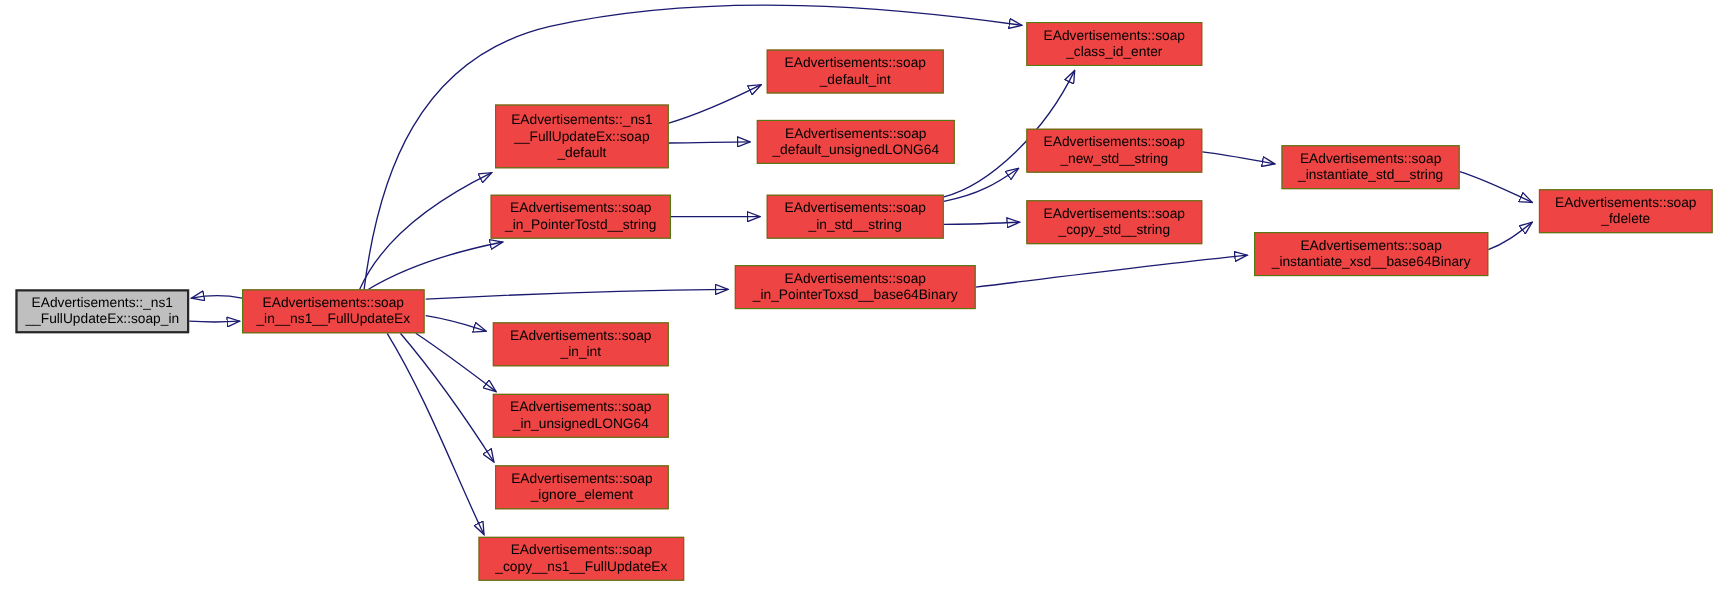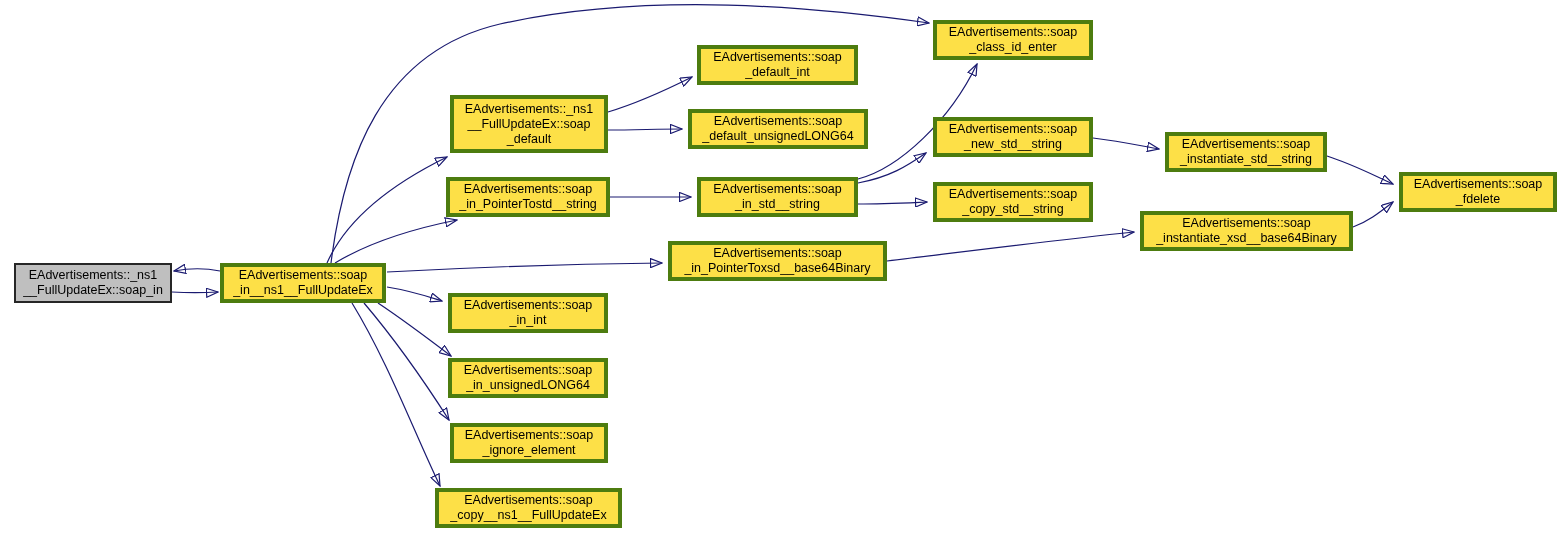--- a/index.html
+++ b/index.html
@@ -6,21 +6,21 @@
   body{
     width:1563px;height:535px;position:relative;overflow:hidden;
     background:#ffffff;
     font-family:"Liberation Sans","DejaVu Sans",sans-serif;
   }
   #graph{position:absolute;left:0;top:0;width:1563px;height:535px;}
   svg.edges{position:absolute;left:0;top:0;width:1563px;height:535px;display:block;}
   svg.edges path{fill:none;stroke:#1a1a70;stroke-width:1.2px;}
   .node{
     position:absolute;box-sizing:border-box;
-    background:#fde047;border:4px solid #4d7c0f;
+    background:#ef4444;border:1px solid #4d7c0f;
     color:#000000;font-size:12.5px;line-height:15px;
     display:flex;flex-direction:column;align-items:center;justify-content:center;
     text-align:center;white-space:nowrap;cursor:pointer;
   }
   .node.hl{background:#bfbfbf;border:2px solid #262626;cursor:default;}
   .node span{display:block;}
 </style>
 </head>
 <body>
 

